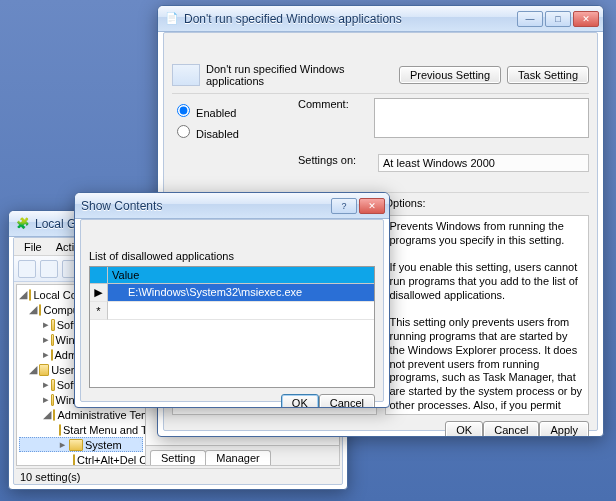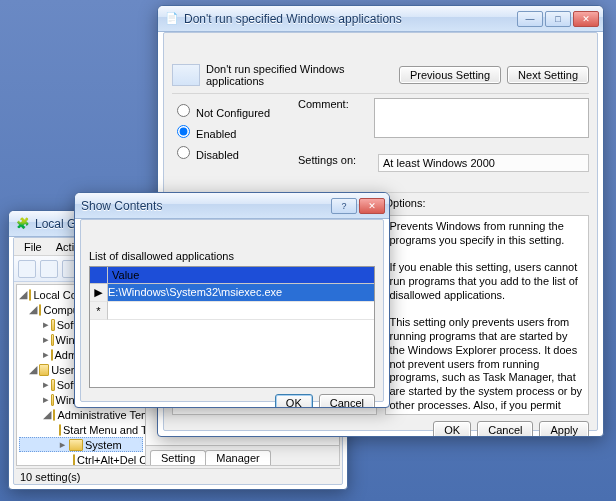--- a/index.html
+++ b/index.html
@@ -48,32 +48,32 @@
 hr.thin{border:none;border-top:1px solid #d6d6d6;margin:4px 0;}
 .radios{float:left; width:120px;}
 .radios label{display:block; margin:3px 0;}
 .cfgtbl{margin-left:126px;}
 .cfgtbl .row{display:flex; margin-bottom:16px;}
 .cfgtbl .lbl{width:80px;}
 textarea.commentbox{width:228px; height:40px; resize:none; border:1px solid #b5b5b5;}
 .polsplit{display:flex; gap:8px; margin-top:6px; height:200px;}
 .polcol{flex:1;border:1px solid #c6c6c6; background:#fff; overflow:hidden; padding:4px; line-height:1.25;}
 .optrow{display:flex; align-items:center; gap:6px; margin-top:4px;}
-.btnrow{text-align:right; margin-top:6px; display:flex; justify-content:flex-end; gap:6px;}
+.btnrow{text-align:right; margin-top:6px; display:flex; justify-content:flex-end; }
 
 
 #sc { left:74px; top:192px; width:316px; height:216px; z-index:3;}
 #sc .inner{position:absolute; inset:30px 8px 8px 8px;}
 .grid{border:1px solid #9a9a9a; background:#fff; height:122px; margin-top:4px;}
-.ghead{background:#1d4ed8; border-bottom:1px solid #c8c8c8; display:flex;}
+.ghead{background:#0ea5e9; border-bottom:1px solid #c8c8c8; display:flex;}
 .ghead .c0{width:18px;border-right:1px solid #c8c8c8;}
 .ghead .c1{flex:1; padding:2px 4px;}
 .grow{display:flex; height:18px; align-items:stretch;}
 .grow .rh{width:18px;border-right:1px solid #c8c8c8; display:flex;align-items:center;justify-content:center;background:#f0f0f0; border-bottom:1px solid #e4e4e4;}
-.grow .cell{flex:1; padding:2px 0; border-bottom:1px solid #e4e4e4;}
+.grow .cell{flex:1; padding:2px 20px; border-bottom:1px solid #e4e4e4;}
 .grow.sel .cell{background:#2a6fd6; color:#fff;}
 </style>
 </head>
 <body>
 
 <div id="gpe" class="win">
   <div class="titlebar">
     <span class="tico">🧩</span>
     <span class="ttext">Local Group Policy Editor</span>
     <div class="winbtns">
@@ -193,27 +193,26 @@
       <div class="winbtn close">✕</div>
     </div>
   </div>
   <div class="body7">
       <div class="inner">
     <div class="polhead">
       <div class="ico"></div>
       <div style="flex:1">Don't run specified Windows applications</div>
       <div class="polnav">
         <button class="w7">Previous Setting</button>
-        <button class="w7">Next Setting</button>
+        <button class="w7">Task Setting</button>
       </div>
     </div>
     <hr class="thin">
     <div style="overflow:hidden">
       <div class="radios">
-        <label><input type="radio" name="st" style=""> <span>Not Configured</span></label>
         <label><input type="radio" name="st" checked="" style=""> <span>Enabled</span></label>
         <label><input type="radio" name="st" style=""> <span>Disabled</span></label>
       </div>
       <div class="cfgtbl">
         <div class="row">
               <div class="lbl">Comment:</div>
               <textarea class="commentbox" style=""></textarea>
             </div>
         <div class="row">
               <div class="lbl">Settings on:</div>

